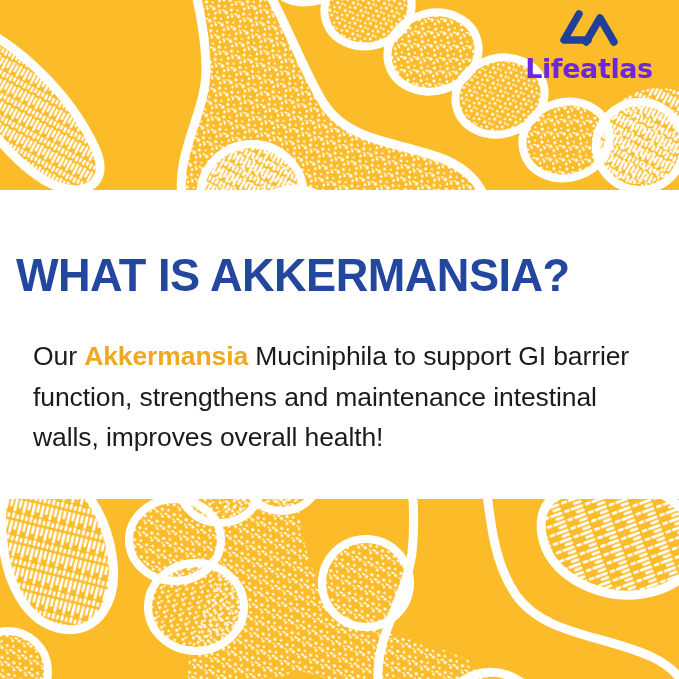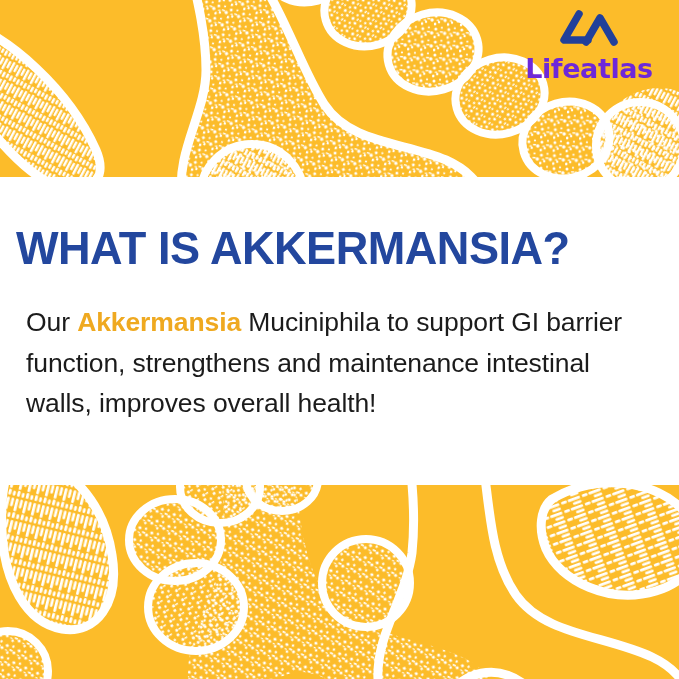--- a/index.html
+++ b/index.html
@@ -58,21 +58,21 @@
     font-size: 27px;
     letter-spacing: -0.4px;
     color: #6d28d9;
     line-height: 1;
     white-space: nowrap;
   }
 
   
   .content {
     position: absolute;
-    top: 177px;
+    top: 204px;
     left: 0;
     width: 679px;
     height: 295px;
     background: #ffffff;
     box-sizing: border-box;
     padding: 0 16px;
     z-index: 4;
   }
 
   .headline {
@@ -83,21 +83,21 @@
     font-size: 46px;
     line-height: 1.0;
     letter-spacing: -0.5px;
     color: #23479E;
     transform: scaleX(0.98);
     transform-origin: left center;
     white-space: nowrap;
   }
 
   .body-copy {
-    margin: 10px;
+    margin: 17px;
     padding-top: 21px;
     font-family: "Liberation Sans Narrow", "Liberation Sans", sans-serif;
     font-size: 26.5px;
     line-height: 1.53;
     color: #1b1b1b;
     letter-spacing: -0.1px;
     max-width: 660px;
   }
   .body-copy .hl {
     font-weight: 700;

